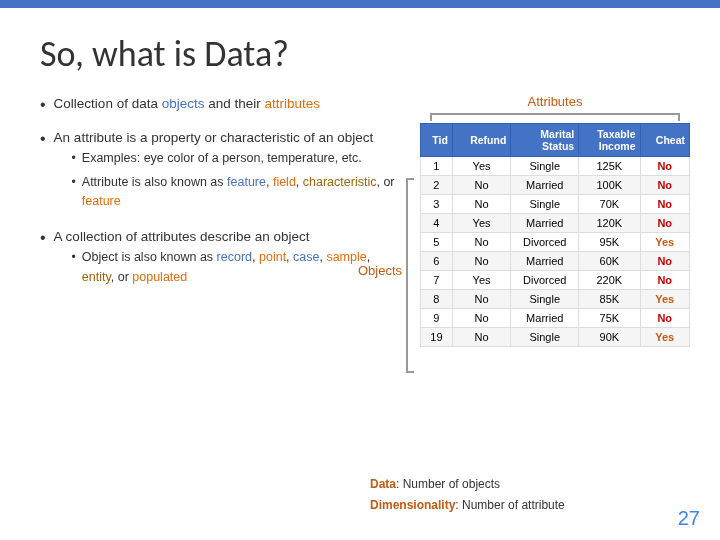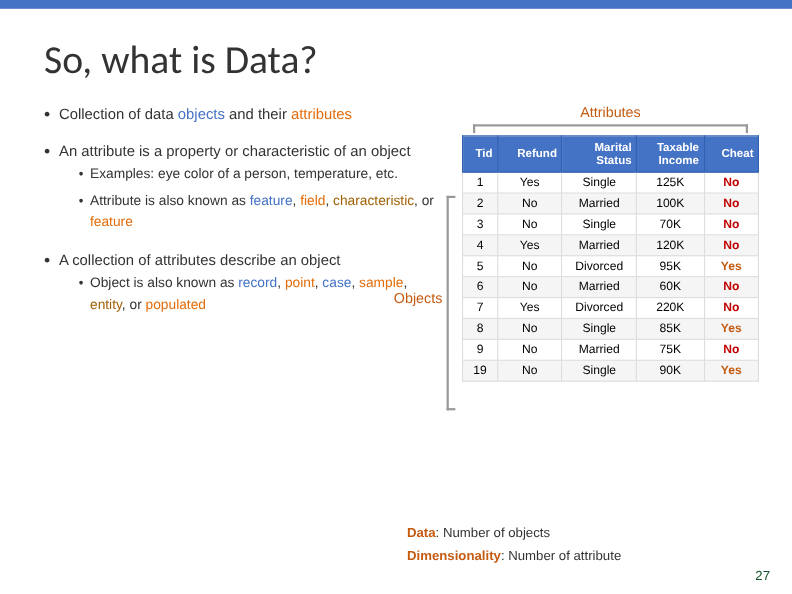--- a/index.html
+++ b/index.html
@@ -167,22 +167,22 @@
       line-height: 1.7;
       color: #333;
     }
 
     .bottom-info .lbl { color: #C55A11; font-weight: 600; }
 
     .slide-number {
       position: absolute;
       bottom: 10px;
       right: 20px;
-      font-size: 12px;
-      color: #14532d;
+      font-size: 20px;
+      color: #3b82f6;
     }
   </style>
 </head>
 <body>
 
 <div class="slide">
   <div class="top-bar"></div>
 
   <h1 class="slide-title">So, what is Data?</h1>
 

